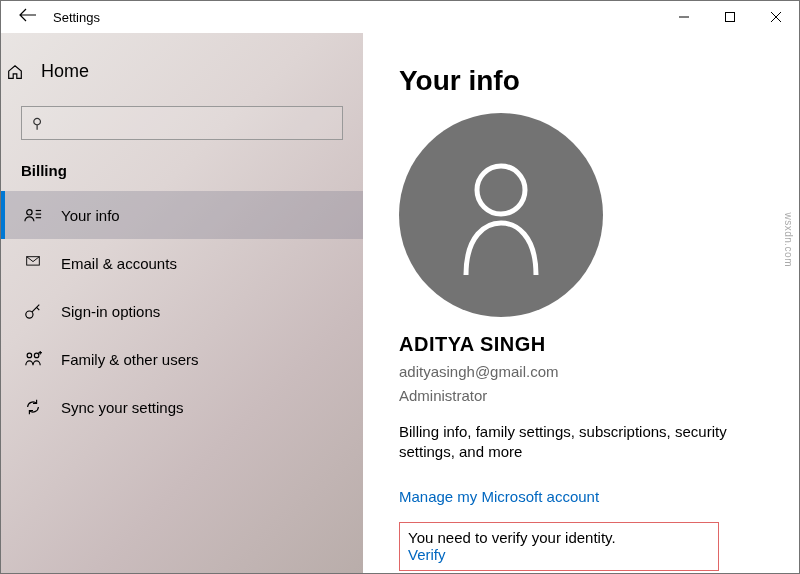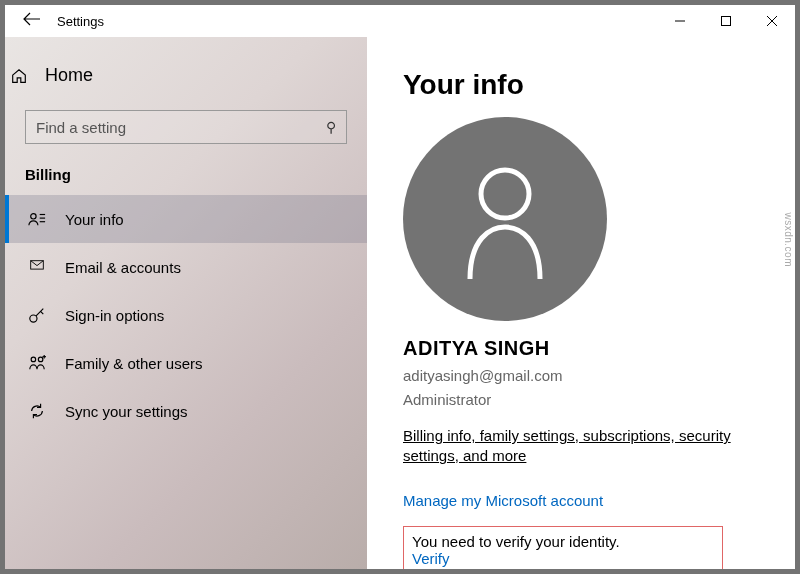--- a/index.html
+++ b/index.html
@@ -1,17 +1,17 @@
 <!DOCTYPE html>
 <html><head>
 <meta charset="utf-8">
 <style>
   * { box-sizing: border-box; margin: 0; padding: 0; font-family: "Segoe UI", sans-serif; }
   body { width: 800px; height: 574px; overflow: hidden; background: #fff; position: relative; }
-  .window { width: 800px; height: 574px; display: flex; flex-direction: column; border: 5px solid #737373; }
+  .window { width: 800px; height: 574px; display: flex; flex-direction: column; border: 1px solid #737373; }
   .titlebar { height: 32px; display: flex; align-items: center; justify-content: space-between; }
   .titlebar-left { display: flex; align-items: center; gap: 16px; padding-left: 18px; }
   .back-arrow { font-size: 16px; color: #000; }
   .title-text { font-size: 13px; }
   .titlebar-right { display: flex; }
   .tb-btn { width: 46px; height: 32px; display: flex; align-items: center; justify-content: center; font-size: 12px; }
   .tb-btn svg { width: 10px; height: 10px; }
   .body { flex: 1; display: flex; overflow: hidden; }
   .sidebar { width: 362px; background: linear-gradient(135deg, #e9e5e3 0%, #ded5d4 35%, #cabcbd 70%, #b9adaa 100%); padding-top: 20px; position: relative; }
   .home-row { display: flex; align-items: flex-end; gap: 16px; padding: 8px 4px; font-size: 18px; }
@@ -23,21 +23,21 @@
   .nav-item { display: flex; align-items: center; gap: 18px; padding: 14px 0 14px 22px; font-size: 15px; position: relative; }
   .nav-item.selected { background: rgba(120,120,140,0.30); }
   .nav-item.selected::before { content: ""; position: absolute; left: 0; top: 0; bottom: 0; width: 4px; background: #0078d4; }
   .nav-icon { width: 20px; height: 20px; display: flex; align-items: center; justify-content: center; flex-shrink: 0; }
   .content { flex: 1; padding: 32px 36px 10px 36px; overflow: hidden; }
   .page-title { font-size: 28px; font-weight: 600; margin-bottom: 16px; }
   .avatar { width: 204px; height: 204px; border-radius: 50%; background: #737373; display: flex; align-items: center; justify-content: center; margin-bottom: 16px; }
   .avatar svg { width: 100px; height: 120px; }
   .user-name { font-size: 20px; font-weight: 600; letter-spacing: 0.5px; }
   .user-email, .user-role { font-size: 15px; color: #666; margin-top: 7px; }
-  .billing { font-size: 15px; margin-top: 18px; line-height: 1.35; text-decoration: underline; }
+  .billing { font-size: 15px; margin-top: 18px; line-height: 1.35; }
   .link { color: #0067c0; font-size: 15px; margin-top: 25px; display: inline-block; }
   .verify-box { border: 1px solid #e06666; padding: 6px 8px 6px 8px; margin-top: 16px; max-width: 320px; }
   .verify-text { font-size: 15px; }
   .verify-link { color: #0067c0; font-size: 15px; }
   .watermark { position: absolute; right: 6px; top: 50%; transform: rotate(90deg) translateX(-20px); transform-origin: right top; font-size: 10px; color: #aaa; letter-spacing: 0.5px; }
 </style>
 </head>
 <body>
 
 <div class="window">
@@ -75,21 +75,20 @@
       <div class="home-row">
         <span class="nav-icon">
           <svg viewBox="0 0 20 20" width="18" height="18">
               <path d="M3 9 L10 3 L17 9 V17 H12 V12 H8 V17 H3 Z" fill="none" stroke="#000" stroke-width="1.3"></path>
             </svg>
         </span>
         <span>Home</span>
       </div>
 
       <div class="search-box">
-        <input type="text" placeholder="Find a setting" style="">
         <span class="search-icon">⚲</span>
       </div>
 
       <div class="category">Billing</div>
 
       <div class="nav-item selected">
         <span class="nav-icon">
           <svg viewBox="0 0 20 20" width="18" height="18">
               <circle cx="6" cy="7" r="3" fill="none" stroke="#000" stroke-width="1.3"></circle>
               <path d="M1 17c0-3 2.5-5 5-5s5 2 5 5" fill="none" stroke="#000" stroke-width="1.3"></path>

